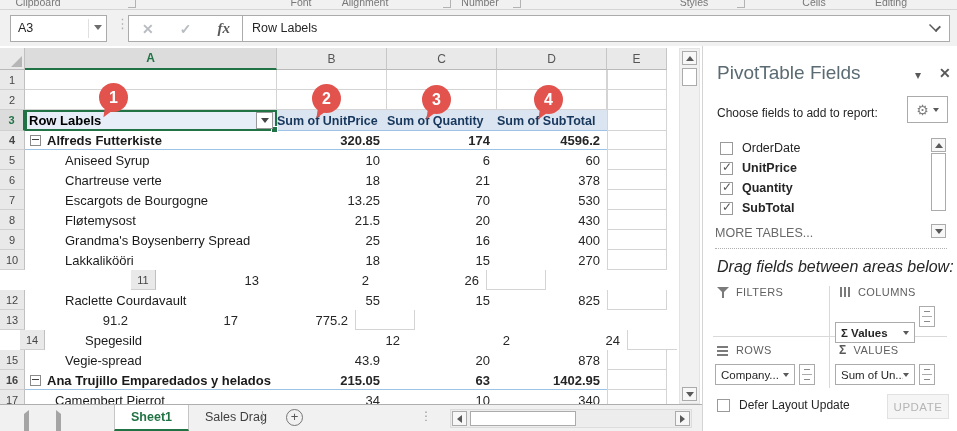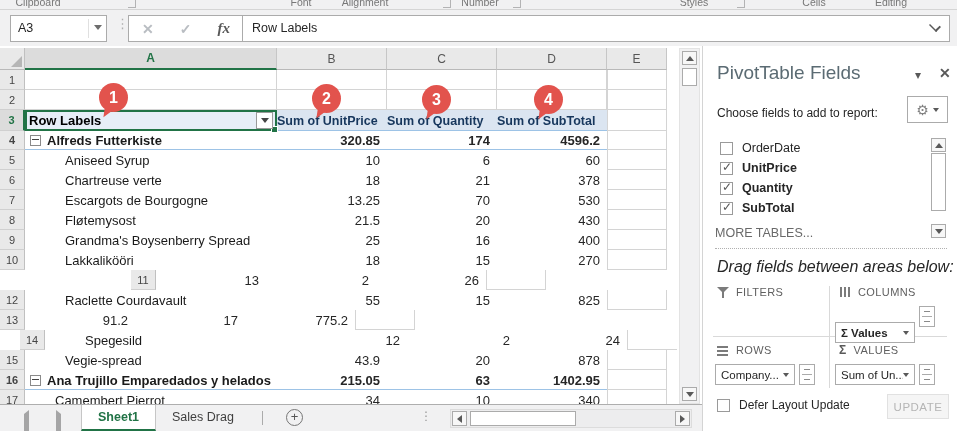--- a/index.html
+++ b/index.html
@@ -63,21 +63,21 @@
   .vscroll{position:absolute;left:679px;top:48px;width:21px;height:356px;background:#f1f1f2;border:1px solid #e3e3e3;box-sizing:border-box;}
   .sbtn{position:absolute;left:2px;width:15px;height:14px;background:#f7f7f7;border:1px solid #ababab;box-sizing:border-box;display:flex;align-items:center;justify-content:center;}
   .tri-u{width:0;height:0;border-left:4px solid transparent;border-right:4px solid transparent;border-bottom:5px solid #595959;}
   .tri-d{width:0;height:0;border-left:4px solid transparent;border-right:4px solid transparent;border-top:5px solid #595959;}
   .tri-l{width:0;height:0;border-top:4px solid transparent;border-bottom:4px solid transparent;border-right:5px solid #595959;}
   .tri-r{width:0;height:0;border-top:4px solid transparent;border-bottom:4px solid transparent;border-left:5px solid #595959;}
   .vthumb{position:absolute;left:2px;top:19px;width:15px;height:18px;background:#fff;border:1px solid #ababab;box-sizing:border-box;}
   
   .tabbar{position:absolute;left:0;top:404px;width:702px;height:27px;background:#f1f1f2;border-top:1px solid #aeaeae;box-sizing:border-box;}
   .navarrow{position:absolute;top:9px;}
-  .tabs{position:absolute;left:81px;top:0;height:26px;display:flex;justify-content:space-between;}
+  .tabs{position:absolute;left:114px;top:0;height:26px;display:flex;justify-content:space-between;}
   .stab{height:26px;line-height:25px;padding:0 16px;font-size:12.5px;color:#3f3f3f;box-sizing:border-box;}
   .stab.active{background:#fff;color:#217346;font-weight:bold;border-left:1px solid #c6c6c6;border-right:1px solid #c6c6c6;border-bottom:2px solid #217346;}
   .tabdiv{position:absolute;left:262px;top:6px;width:1px;height:14px;background:#ababab;}
   .addsheet{position:absolute;left:286px;top:4px;width:17px;height:17px;border:1px solid #767676;border-radius:50%;box-sizing:border-box;color:#555;font-size:13px;line-height:14px;text-align:center;}
   .tdots{position:absolute;left:420px;top:4px;color:#999;font-size:12px;}
   .hscroll{position:absolute;left:450px;top:4px;width:242px;height:19px;background:#ededee;border:1px solid #dcdcdc;box-sizing:border-box;}
   .hbtn{position:absolute;top:1px;width:15px;height:15px;background:#f7f7f7;border:1px solid #ababab;box-sizing:border-box;display:flex;align-items:center;justify-content:center;}
   .hthumb{position:absolute;left:19px;top:1px;width:106px;height:15px;background:#fff;border:1px solid #ababab;box-sizing:border-box;}
   
   .panel{position:absolute;left:702px;top:46px;width:255px;height:385px;background:#fff;border-left:1px solid #d4d4d4;box-sizing:border-box;}

